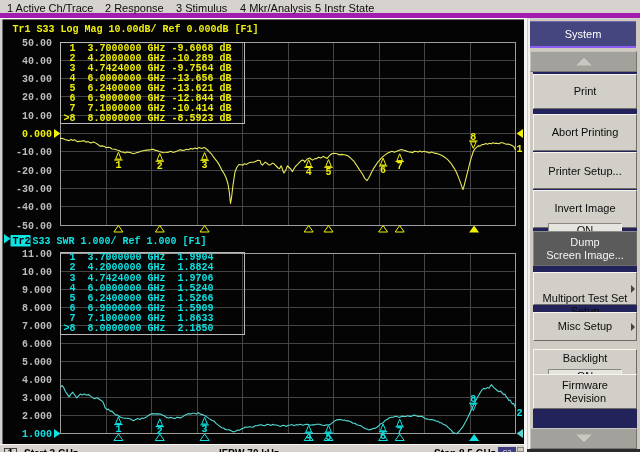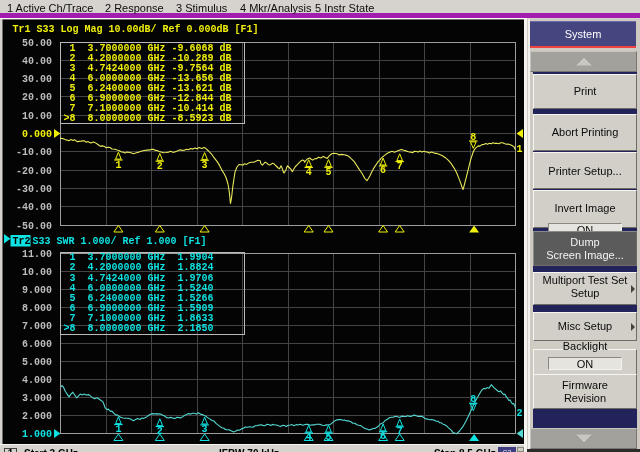--- a/index.html
+++ b/index.html
@@ -1,21 +1,21 @@
 <!DOCTYPE html>
 <html><head><meta charset="utf-8"><style>
 *{margin:0;padding:0;box-sizing:border-box}
 html,body{width:640px;height:452px;overflow:hidden;background:#d6d3ce;font-family:"Liberation Sans",sans-serif}
 #menubar{position:absolute;left:0;top:0;width:640px;height:18px;background:#d6d3ce;border-bottom:5px solid #a21caf;font-size:11px;color:#0c0c0c}
 #menubar span{position:absolute;top:2px;white-space:pre}
 #whiteline{position:absolute;left:0;top:18px;width:527px;height:1px;background:#fdfdfb}
 #frame{position:absolute;left:524px;top:19px;width:3px;height:433px;background:#f4f3f0}
 #panel{position:absolute;left:527px;top:19px;width:113px;height:433px;background:#cecac2}
 #panel::before{content:"";position:absolute;left:1px;top:0;width:2px;height:433px;background:#f2f1ee}
-#sys{position:absolute;left:3px;top:2px;width:106px;height:27px;background:#45457f;border-bottom:2px solid #ef4444;border-top:1px solid #6b6ba5;color:#fff;font-size:11px;text-align:center;line-height:25px}
+#sys{position:absolute;left:3px;top:2px;width:106px;height:27px;background:#45457f;border-bottom:2px solid #8b5cf6;border-top:1px solid #6b6ba5;color:#fff;font-size:11px;text-align:center;line-height:25px}
 .ab{position:absolute;left:3px;width:107px;height:21px;background:#a3a19b;border:1px solid #76746e;border-top-color:#c6c4be;border-left-color:#c6c4be}
 .ab svg{display:block;margin:5px auto 0}
 #panel .navyback{position:absolute;left:6px;top:53px;width:104px;height:377px;background:#23235c}
 #panel .grayback{position:absolute;left:6px;width:104px;background:#cfccc4}
 .b{position:absolute;left:6px;width:104px;background:#d2cfc8;border:1px solid #6e6c66;border-top:1px solid #f6f5f2;border-left:1px solid #f6f5f2;color:#0b0b0b;font-size:11px;text-align:center;display:flex;flex-direction:column;justify-content:center;gap:1px}
 .b.dark{background:#5b5b5b;color:#f2f2f2;border-top-color:#8a8a8a;border-left-color:#8a8a8a}
 .on{margin:1px auto 12px;width:74px;height:13px;line-height:12px;background:#e6e4df;border:1px solid #8a8880;border-bottom-color:#f4f3ef;border-right-color:#f4f3ef}
 .arr{position:absolute;right:1px;top:12px;width:0;height:0;border-left:4.5px solid #45433d;border-top:4.5px solid transparent;border-bottom:4.5px solid transparent}
 #statusbar{position:absolute;left:0;top:444px;width:524px;height:8px;background:#d6d3ce;border-top:1px solid #f6f5f2;overflow:hidden;font-size:10px;font-weight:bold;color:#000}
 #statusbar span{position:absolute;top:3px;white-space:pre}
@@ -216,30 +216,30 @@
       <div>Printer Setup...</div>
     </div>
 <div class="b" style="top:171px;height:38px;justify-content:flex-start;padding-top:11px">
       <div>Invert Image</div>
       <div class="on" style="margin-top:8px">ON</div>
     </div>
 <div class="b dark" style="top:212px;height:35px">
       <div>Dump</div>
       <div>Screen Image...</div>
     </div>
-<div class="b" style="top:253px;height:33px;justify-content:flex-start;padding-top:1px">
+<div class="b" style="top:253px;height:33px;justify-content:flex-start;padding-top:19px">
       <div>Multiport Test Set</div>
       <div>Setup</div>
       <div class="arr"></div>
     </div>
 <div class="b" style="top:292.5px;height:29.5px">
       <div style="line-height:27px">Misc Setup</div>
       <div class="arr" style="top:10px"></div>
     </div>
-<div class="b" style="top:330px;height:34px;justify-content:flex-end;padding-top:2px">
+<div class="b" style="top:330px;height:34px;justify-content:flex-start;padding-top:2px">
       <div>Backlight</div>
       <div class="on" style="margin-top:4px">ON</div>
     </div>
 <div class="b" style="top:355px;height:35.0px">
       <div>Firmware</div>
       <div>Revision</div>
     </div>
 <div class="ab" style="top:408.5px;height:21.5px">
       <svg width="18" height="9">
         <polygon points="0,0 18,0 9,9" fill="#c9c7c1" stroke="#8a8880" stroke-width="0.6"></polygon>

